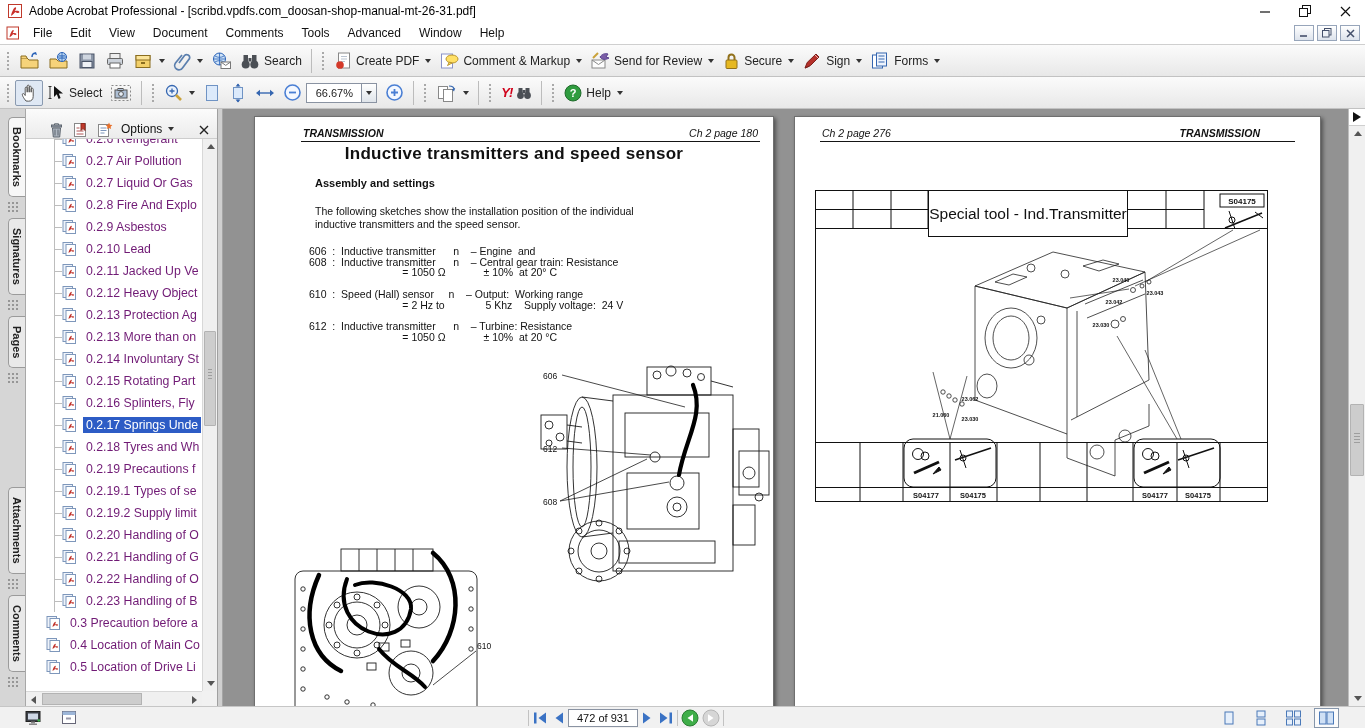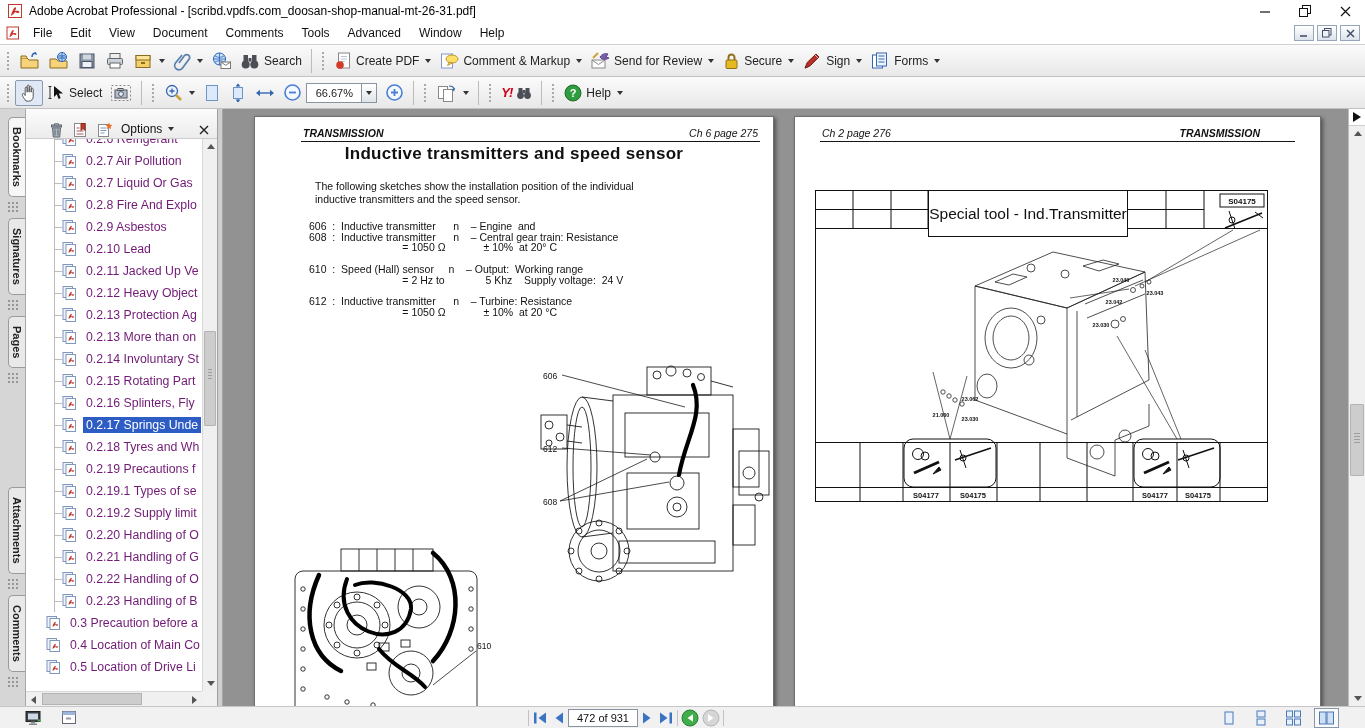--- a/index.html
+++ b/index.html
@@ -729,24 +729,25 @@
     </div>
   </div>
 
   <div class="splitter"></div>
 
   <div class="docpane">
 
     <div class="page page-left">
       <div class="ph-row">
         <span style="font-weight:bold">TRANSMISSION</span>
-        <span>Ch 6 page 275</span>
+        <span>Ch 2 page 180</span>
       </div>
       <div class="rule"></div>
       <div class="ptitle">Inductive transmitters and speed sensor</div>
+      <div class="psub">Assembly and settings</div>
       <div class="pbody">The following sketches show the installation position of the individual
 inductive transmitters and the speed sensor.</div>
       <div class="pspecs">606  :  Inductive transmitter      n    – Engine  and
 608  :  Inductive transmitter      n    – Central gear train: Resistance
                                 = 1050 Ω             ± 10%  at 20° C
  
 610  :  Speed (Hall) sensor     n    – Output:  Working range
                                 = 2 Hz to              5 Khz    Supply voltage:  24 V
  
 612  :  Inductive transmitter      n    – Turbine: Resistance

